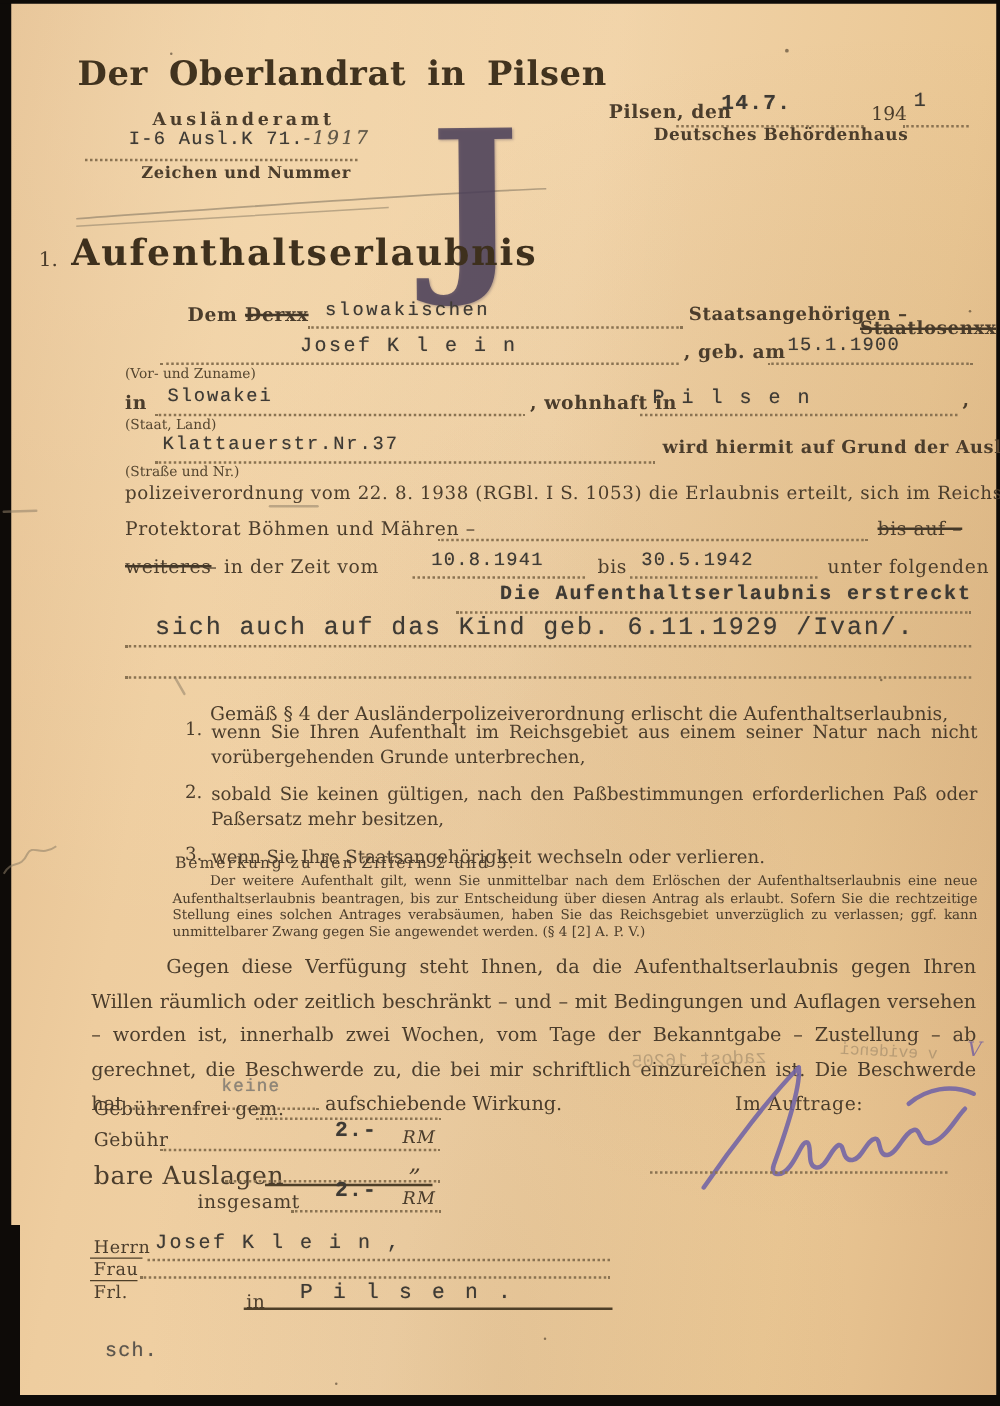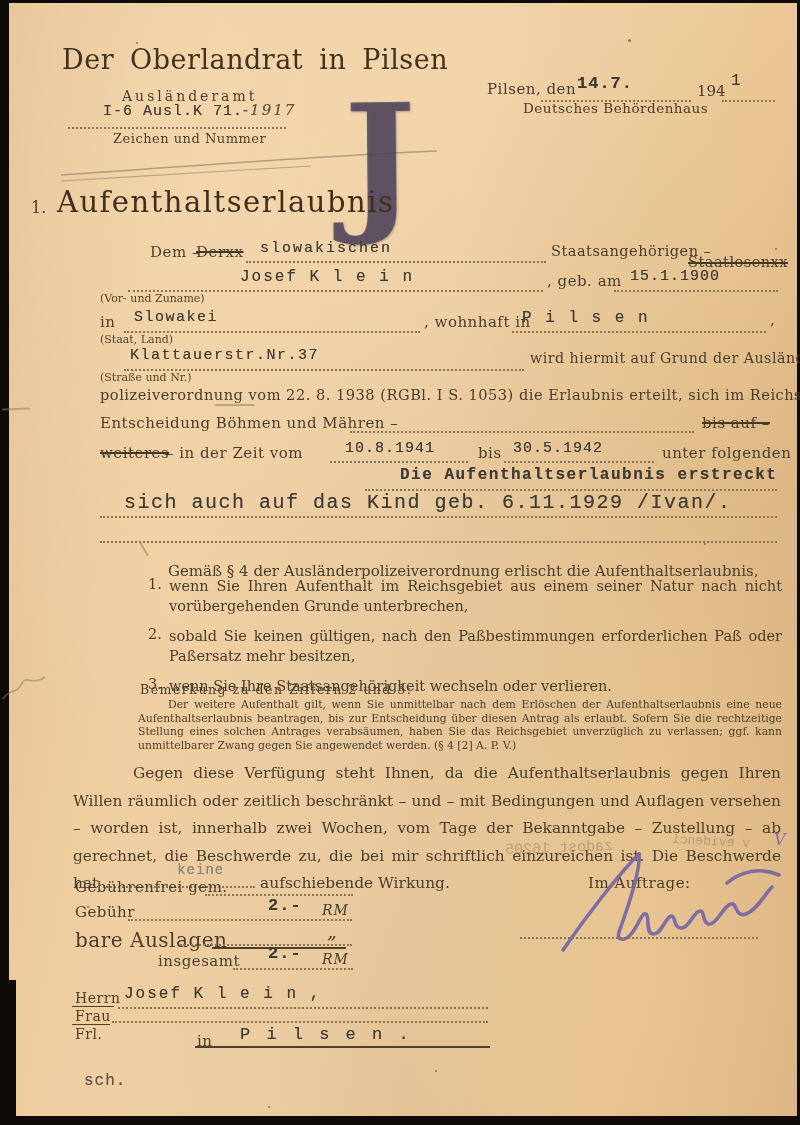--- a/index.html
+++ b/index.html
@@ -5,21 +5,21 @@
   html,body{margin:0;padding:0;background:#222;}
   .page{position:relative;width:800px;height:1125px;overflow:hidden;
     font-family:"DejaVu Serif",serif;color:#4b3d2c;
     background:
       radial-gradient(ellipse at 18% 8%, rgba(255,238,205,.30), transparent 45%),
       radial-gradient(ellipse at 90% 45%, rgba(170,130,85,.16), transparent 55%),
       radial-gradient(ellipse at 50% 98%, rgba(160,120,75,.14), transparent 50%),
       linear-gradient(100deg,#e2bc8d 0%,#eecd9f 22%,#f1d3a8 50%,#eac794 80%,#ddb584 100%);}
   .abs{position:absolute;white-space:nowrap;}
   .edge{position:absolute;background:#0e0b08;}
-  .fraktur{font-weight:normal;letter-spacing:.5px;}
+  .fraktur{font-weight:bold;letter-spacing:.5px;}
   .typed{font-family:"Liberation Mono","DejaVu Sans Mono",monospace;color:#3e3a34;
     letter-spacing:1px;text-shadow:0 0 .6px rgba(62,58,52,.55);}
   .caption{font-size:11px;color:#54452f;}
   .dots{position:absolute;border-bottom:2px dotted #8a7352;height:1px;}
   .solid{position:absolute;border-bottom:2px solid #4e3f28;height:1px;}
   .struck{text-decoration:line-through;text-decoration-thickness:2px;text-decoration-color:#443828;}
   .just{white-space:normal;text-align:justify;}
   .blank{display:inline-block;width:152px;border-bottom:2px dotted #8a7352;position:relative;height:15px;vertical-align:baseline;}
   .blank .typed{position:absolute;left:14px;top:-14px;color:#8e867a;}
   .pencil{position:absolute;background:#8f8068;opacity:.55;height:2px;border-radius:2px;}
@@ -91,21 +91,21 @@
 
   <div class="dots" style="left:124px;top:368px;width:400px;"></div>
   <div class="abs typed" style="left:130px;top:347px;font-size:15px;letter-spacing:1.5px;">Klattauerstr.Nr.37</div>
   <div class="abs fraktur" style="left:530px;top:350px;font-size:14.2px;">wird hiermit auf Grund der Ausländer-</div>
   <div class="abs caption" style="left:100px;top:371px;">(Straße und Nr.)</div>
 
   <div class="abs fraktur" style="left:100px;top:386px;font-size:14.6px;font-weight:normal;">polizeiverordnung vom 22. 8. 1938 (RGBl. I S. 1053) die Erlaubnis erteilt, sich im Reichsgebiet –</div>
   <div class="pencil" style="left:215px;top:404px;width:40px;"></div>
   <div class="pencil" style="left:2px;top:408px;width:28px;transform:rotate(-2deg);"></div>
 
-  <div class="abs fraktur" style="left:100px;top:414px;font-size:15px;font-weight:normal;">Entscheidung Böhmen und Mähren –</div>
+  <div class="abs fraktur" style="left:100px;top:414px;font-size:15px;font-weight:normal;">Protektorat Böhmen und Mähren –</div>
   <div class="dots" style="left:350px;top:430px;width:344px;"></div>
   <div class="abs fraktur struck" style="left:702px;top:414px;font-size:15px;font-weight:normal;">bis auf –</div>
 
   <div class="abs fraktur struck" style="left:100px;top:444px;font-size:15px;font-weight:normal;">weiteres</div>
   <div class="abs fraktur" style="left:166px;top:444px;font-size:15px;font-weight:normal;">– in der Zeit vom</div>
   <div class="dots" style="left:330px;top:460px;width:138px;"></div>
   <div class="abs typed" style="left:345px;top:440px;font-size:15px;">10.8.1941</div>
   <div class="abs fraktur" style="left:478px;top:444px;font-size:15px;font-weight:normal;">bis</div>
   <div class="dots" style="left:504px;top:460px;width:150px;"></div>
   <div class="abs typed" style="left:513px;top:440px;font-size:15px;">30.5.1942</div>

